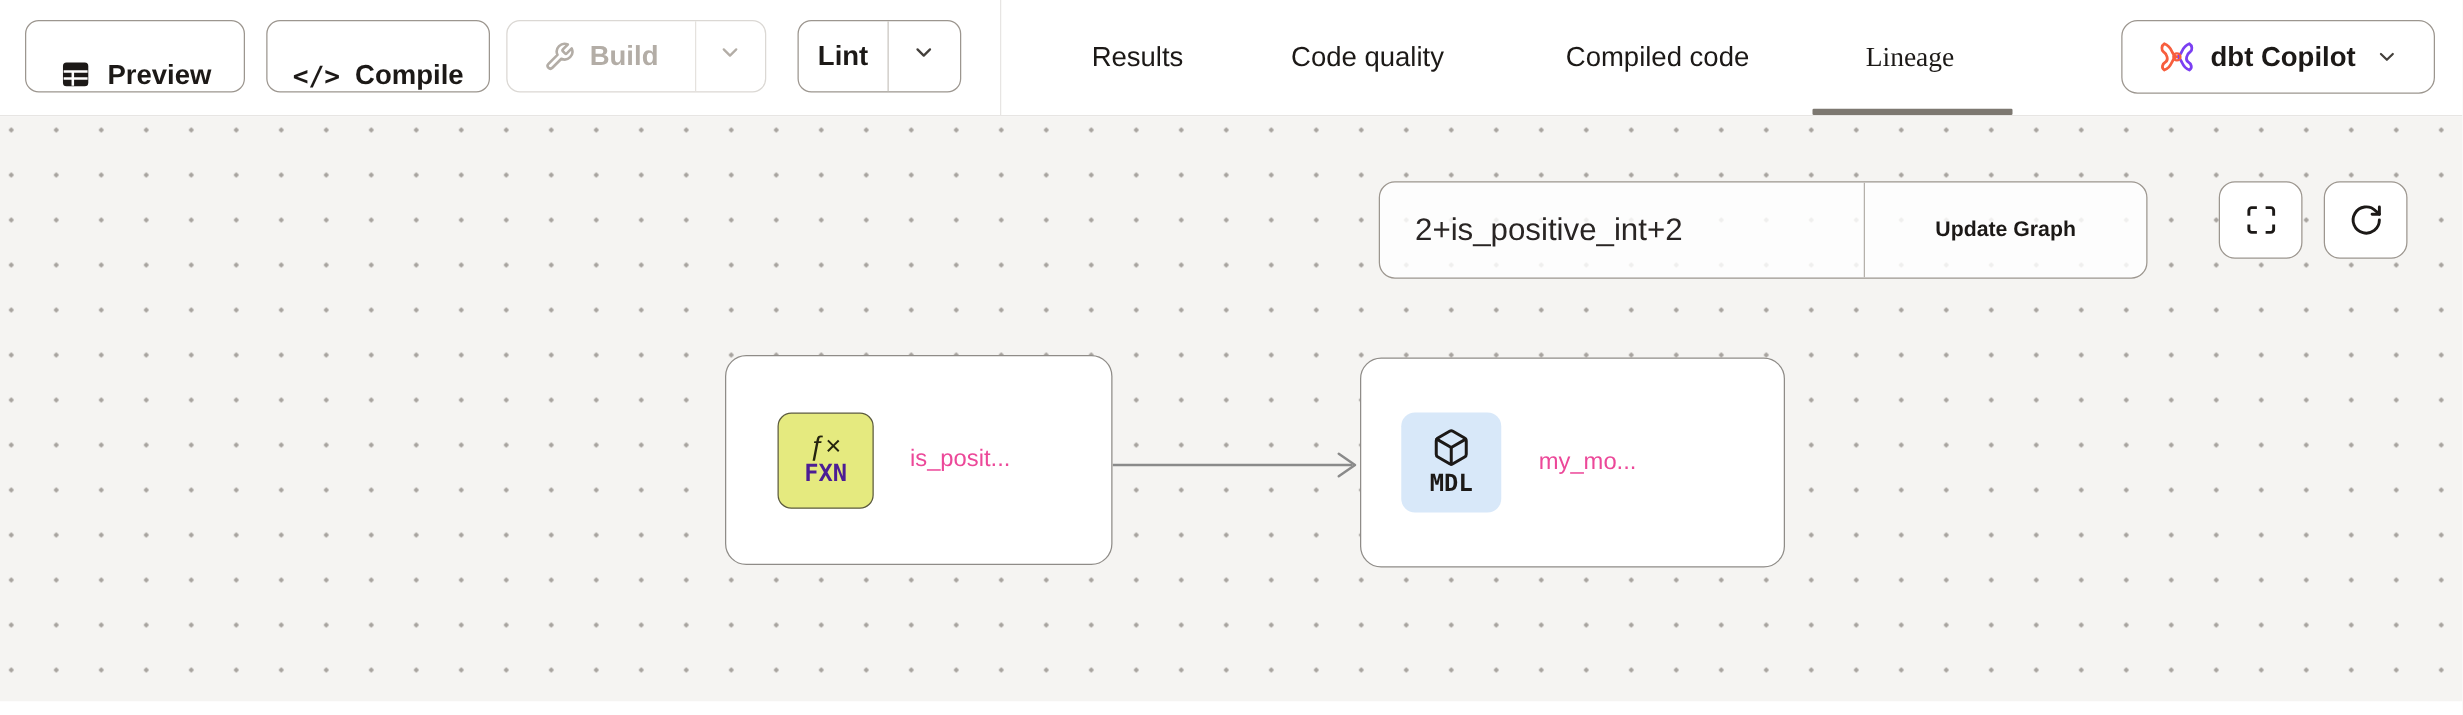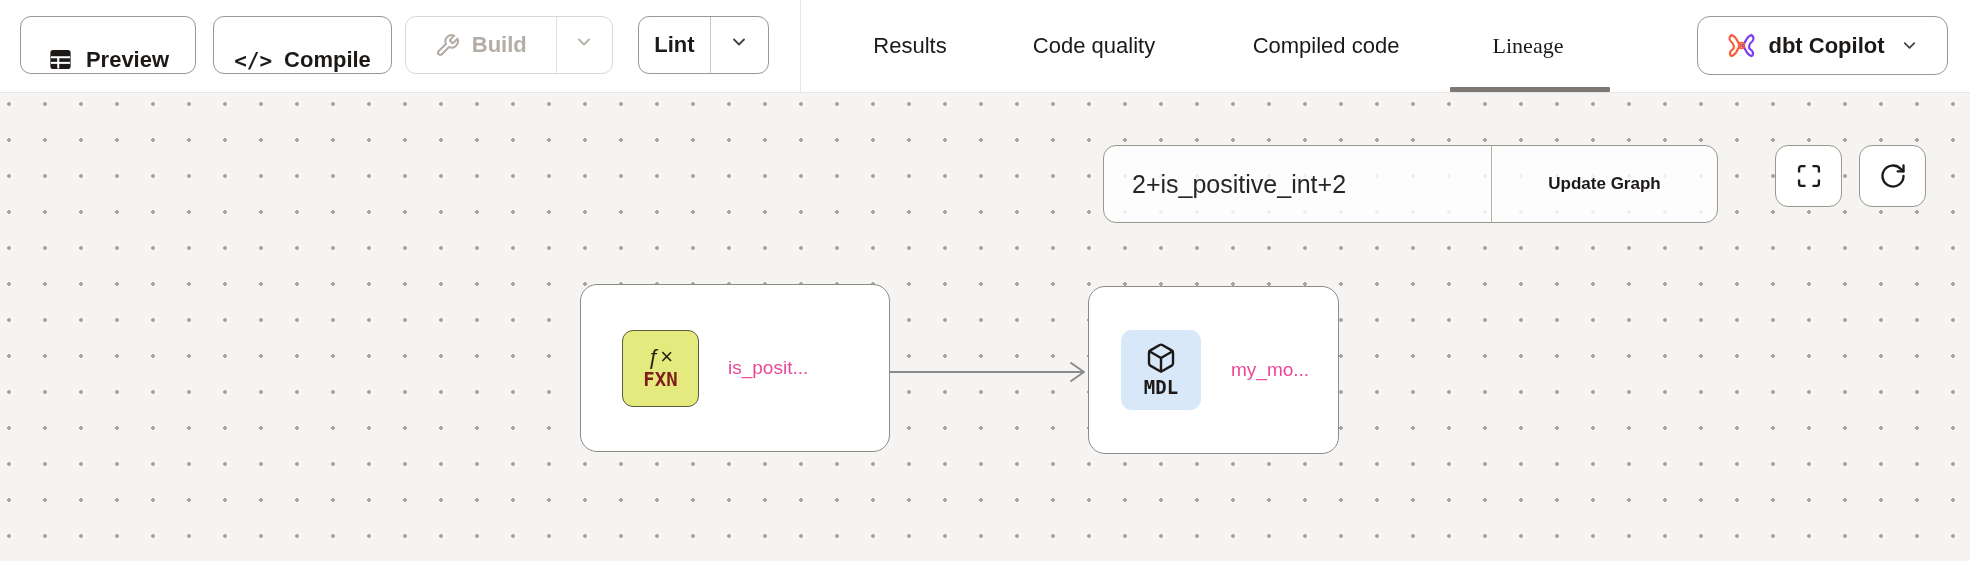--- a/index.html
+++ b/index.html
@@ -82,30 +82,30 @@
   }
   .fullscreen-btn { left: 1775px; }
   .refresh-btn { left: 1859px; }
 
   .node {
     position: absolute; height: 168px;
     background: #ffffff; border: 1.5px solid #8f8c88; border-radius: 17px;
     display: flex; align-items: center; cursor: pointer;
   }
   .node-fxn { left: 580px; top: 191px; width: 310px; padding-left: 41px; gap: 29px; }
-  .node-mdl { left: 1088px; top: 193px; width: 251px; padding-left: 32px; gap: 30px; }
+  .node-mdl { left: 1088px; top: 193px; width: 340px; padding-left: 32px; gap: 30px; }
   .node-label { font-size: 19px; color: #ec4899; white-space: nowrap; }
 
   .badge {
     border-radius: 11px; display: flex; flex-direction: column;
     align-items: center; justify-content: center; flex: none;
   }
   .badge-fxn { width: 77px; height: 77px; background: #e5ea7f; border: 1.5px solid #5c5b3e; }
   .badge-fxn .sym { font-size: 22px; font-weight: 500; color: #25240f; line-height: 1.1; }
-  .badge-fxn .code { font-family: "DejaVu Sans Mono", monospace; font-size: 19px; font-weight: 700; color: #7f1d1d; line-height: 1.15; }
+  .badge-fxn .code { font-family: "DejaVu Sans Mono", monospace; font-size: 19px; font-weight: 700; color: #4c1d95; line-height: 1.15; }
   .badge-mdl { width: 80px; height: 80px; background: #d8e8f9; }
   .badge-mdl .code { font-family: "DejaVu Sans Mono", monospace; font-size: 19px; font-weight: 700; color: #1c1917; margin-top: 2px; }
 
   .edge-svg { position: absolute; left: 890px; top: 266px; }
 </style>
 </head>
 <body>
 
 <div class="header">
 

